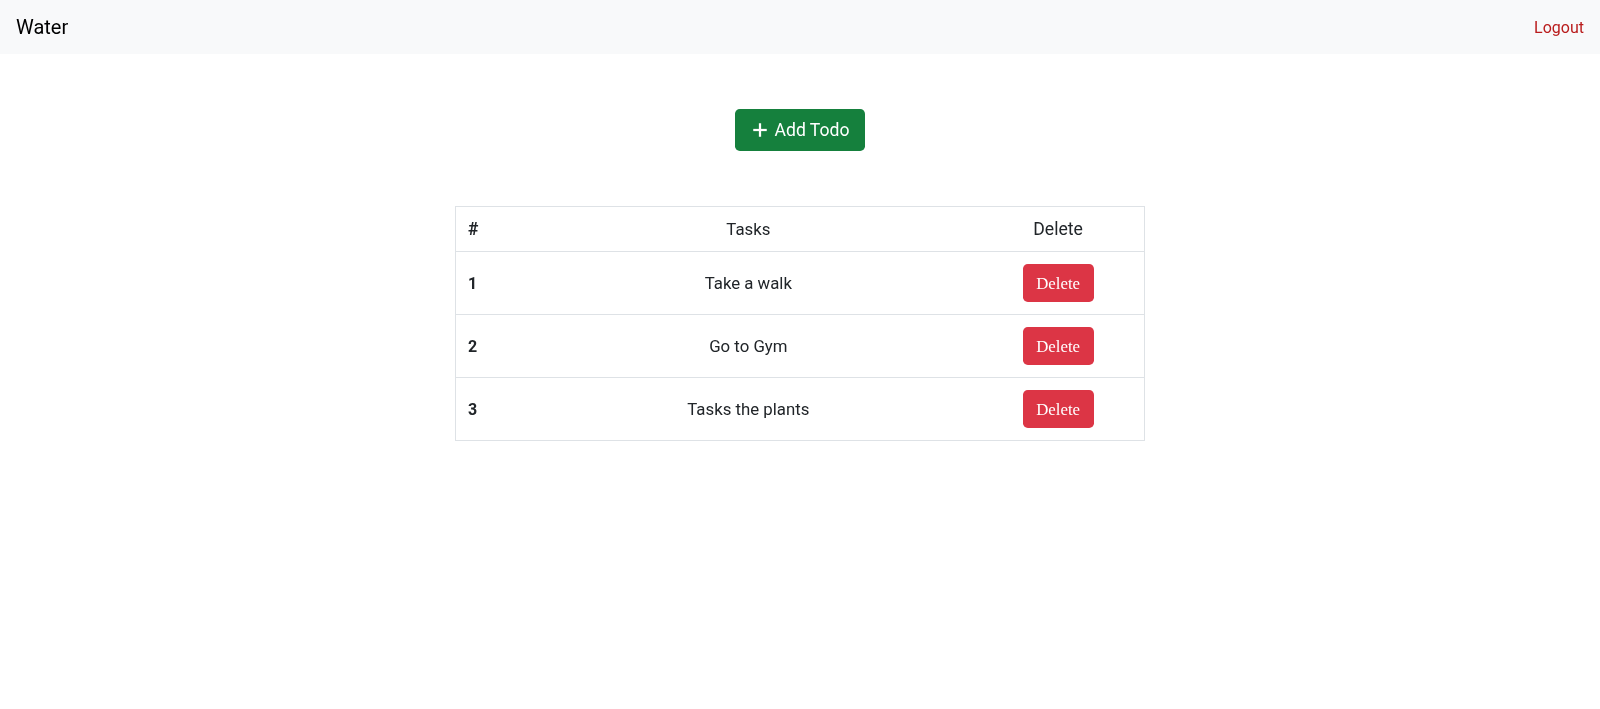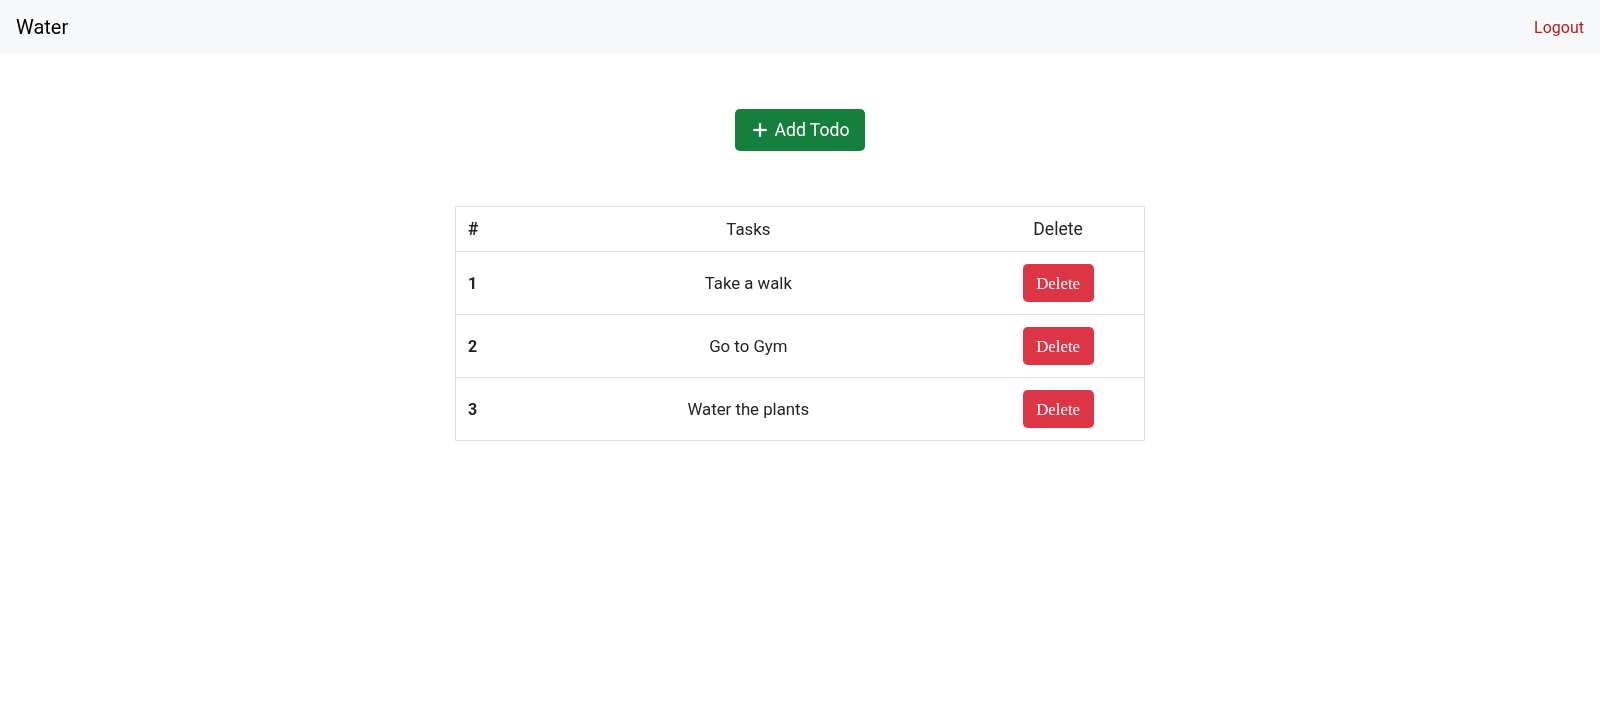--- a/index.html
+++ b/index.html
@@ -146,20 +146,20 @@
       </tr>
       <tr>
         <td class="col-num">2</td>
         <td class="col-task">Go to Gym</td>
         <td class="col-action">
           <button class="btn btn-danger">Delete</button>
         </td>
       </tr>
       <tr>
         <td class="col-num">3</td>
-        <td class="col-task">Water the plants</td>
+        <td class="col-task">Tasks the plants</td>
         <td class="col-action">
           <button class="btn btn-danger">Delete</button>
         </td>
       </tr>
     </tbody>
   </table>
 </div>
 
 </body></html>

